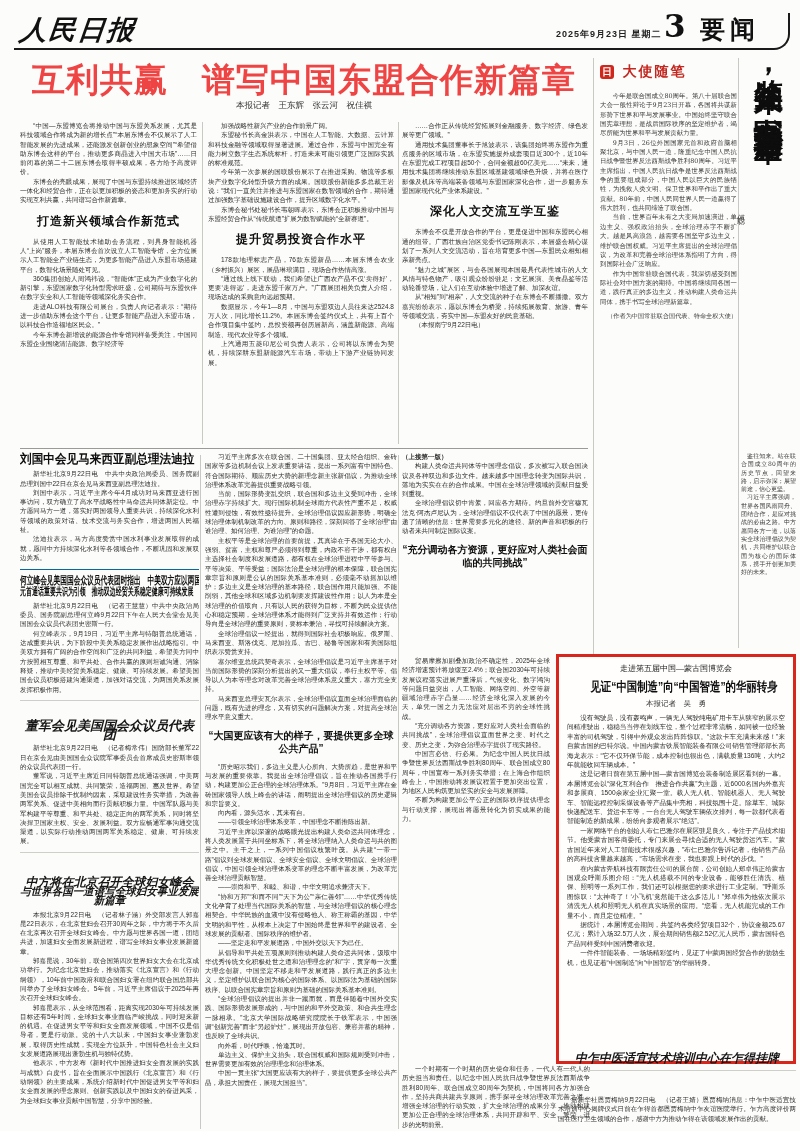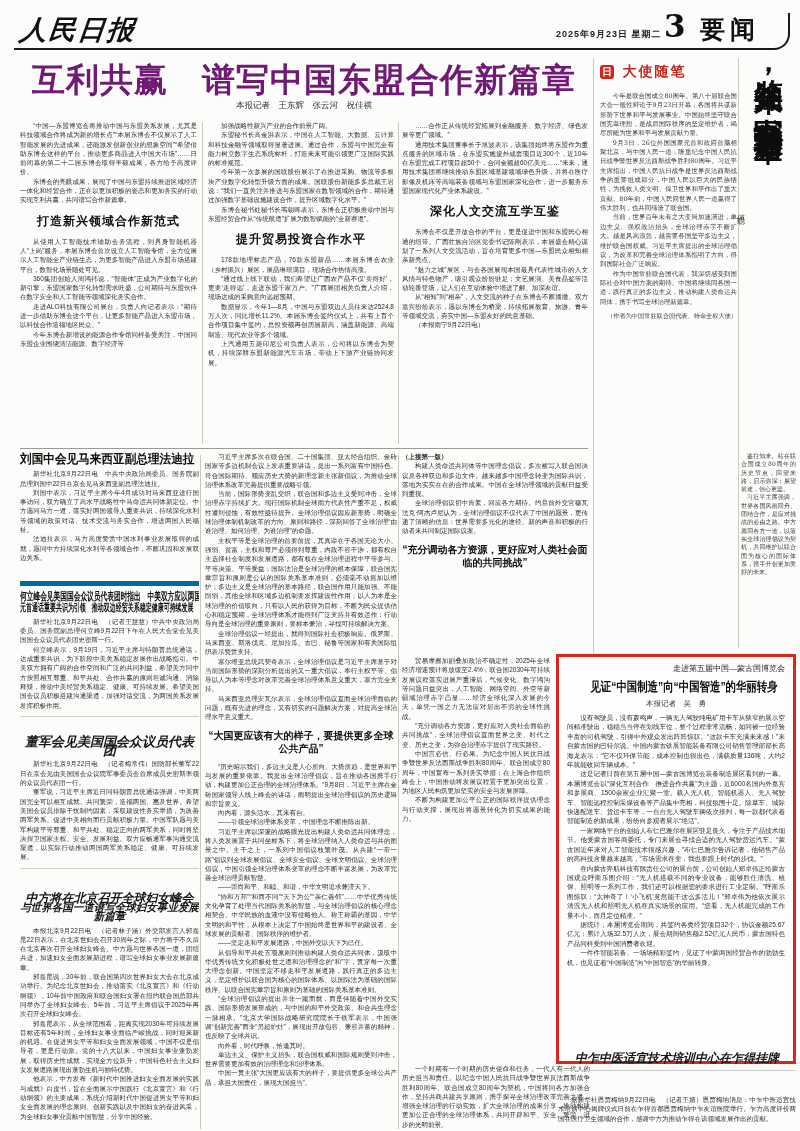--- a/index.html
+++ b/index.html
@@ -29,21 +29,21 @@
   .subhead-big { font-weight:900; text-align:center; font-size:12px; line-height:15px;
                  margin:9px 0 8px; color:#101010; letter-spacing:1px; }
   .subhead-quote { font-weight:900; text-align:center; font-size:10px; line-height:13.5px;
                    margin:7px 0 6px; color:#101010; }
   .vrule { position:absolute; width:1px; background:#c9c9c4; }
   .hrule { position:absolute; height:1px; background:#9a9a96; }
   .hrule-light { position:absolute; height:1px; background:#cfcfc9; }
 
   
   .lead-head { position:absolute; left:20px; top:58px; width:568px; text-align:center;
-               font-size:33px; font-weight:900; letter-spacing:1px; color:#701a75;
+               font-size:33px; font-weight:900; letter-spacing:1px; color:#ef4444;
                white-space:nowrap; }
   .lead-byline { position:absolute; left:20px; top:100px; width:568px; text-align:center;
                  font-family:"DejaVu Serif",serif; font-size:8.5px; color:#333; }
   .cond { display:inline-block; white-space:nowrap; font-weight:900; color:#0d0d0d;
           transform-origin:0 50%; }
   .c1 { font-size:12.5px; transform:scaleX(0.93); }
   .c2 { font-size:11px;  transform:scaleX(0.61); }
   .c3 { font-size:10.5px; transform:scaleX(0.57); }
   .script-head { font-family:"DejaVu Serif",serif; font-style:italic; font-weight:700;
                  text-align:center; color:#151515; }
@@ -65,21 +65,21 @@
   .vauthor { position:absolute; left:734px; top:208px; writing-mode:vertical-rl;
              font-size:8px; color:#444; letter-spacing:3px; }
   .rail-text { position:absolute; left:741px; top:452px; width:55px; height:196px;
                overflow:hidden; font-size:6px; line-height:8.3px;
                font-family:"DejaVu Serif",serif; color:#3a3a3a; }
   .rail-text p { text-indent:1em; text-align:justify; }
 
   
   .redbox { position:absolute; left:556px; top:654px; width:240px; height:410px;
             border:3px solid #d8261c; background:#fffefd; padding:6px 8px; overflow:hidden; }
-  .redbox .kicker { text-align:right; font-size:8px; color:#222; margin-bottom:3px; }
+  .redbox .kicker { text-align:center; font-size:8px; color:#222; margin-bottom:3px; }
   .redbox .head { text-align:right; margin-bottom:3px; }
   .redbox .head span { display:inline-block; white-space:nowrap; font-size:13px;
                        font-weight:900; color:#0d0d0d; transform:scaleX(0.8); }
   .redbox .byline { text-align:center; font-family:"DejaVu Serif",serif; font-size:7.5px;
                     color:#333; margin-bottom:4px; }
   .redbox .flow { font-size:6.6px; line-height:9.4px; }
 
   
   .chad-head { position:absolute; left:558px; top:1050px; width:238px; font-size:12px; }
   .chad-body { position:absolute; left:558px; top:1095px; width:238px; height:34px;
@@ -156,21 +156,21 @@
     <div style="text-align:center; margin:3px 0 4px;">
       <span class="cond c1">刘国中会见马来西亚副总理法迪拉</span>
     </div>
     <div class="flow">
         <p>新华社北京9月22日电　中共中央政治局委员、国务院副总理刘国中22日在京会见马来西亚副总理法迪拉。</p>
         <p>刘国中表示，习近平主席今年4月成功对马来西亚进行国事访问，双方确立了高水平战略性中马命运共同体新定位。中方愿同马方一道，落实好两国领导人重要共识，持续深化水利等领域的政策对话、技术交流与务实合作，增进两国人民福祉。</p>
         <p>法迪拉表示，马方高度赞赏中国水利事业发展取得的成就，愿同中方持续深化水利等各领域合作，不断巩固和发展双边关系。</p>
       </div>
 
     <div style="height:7px;"></div>
-    <div style="border-top:5px solid #0369a1; padding-top:6px;margin-top:12px;">
+    <div style="border-top:1px solid #0369a1; padding-top:6px;">
       <span class="cond c2">何立峰会见美国国会众议员代表团时指出　中美双方应以两国</span>
       <span class="cond c3">元首通话重要共识为引领　推动双边经贸关系稳定健康可持续发展</span>
     </div>
     <div class="flow" style="margin-top:4px;">
         <p>新华社北京9月22日电　（记者王慧慧）中共中央政治局委员、国务院副总理何立峰9月22日下午在人民大会堂会见美国国会众议员代表团史密斯一行。</p>
         <p>何立峰表示，9月19日，习近平主席与特朗普总统通话，达成重要共识，为下阶段中美关系稳定发展作出战略指引。中美双方拥有广阔的合作空间和广泛的共同利益，希望美方同中方按照相互尊重、和平共处、合作共赢的原则坦诚沟通、消除释疑，推动中美经贸关系稳定、健康、可持续发展。希望美国国会议员积极搭建沟通渠道，加强对话交流，为两国关系发展发挥积极作用。</p>
       </div>
 
     <div style="height:6px;"></div>
     <div class="script-head" style="font-size:13px; border-top:1px solid #cfcfc9; padding-top:20px;">董军会见美国国会众议员代表团</div>

